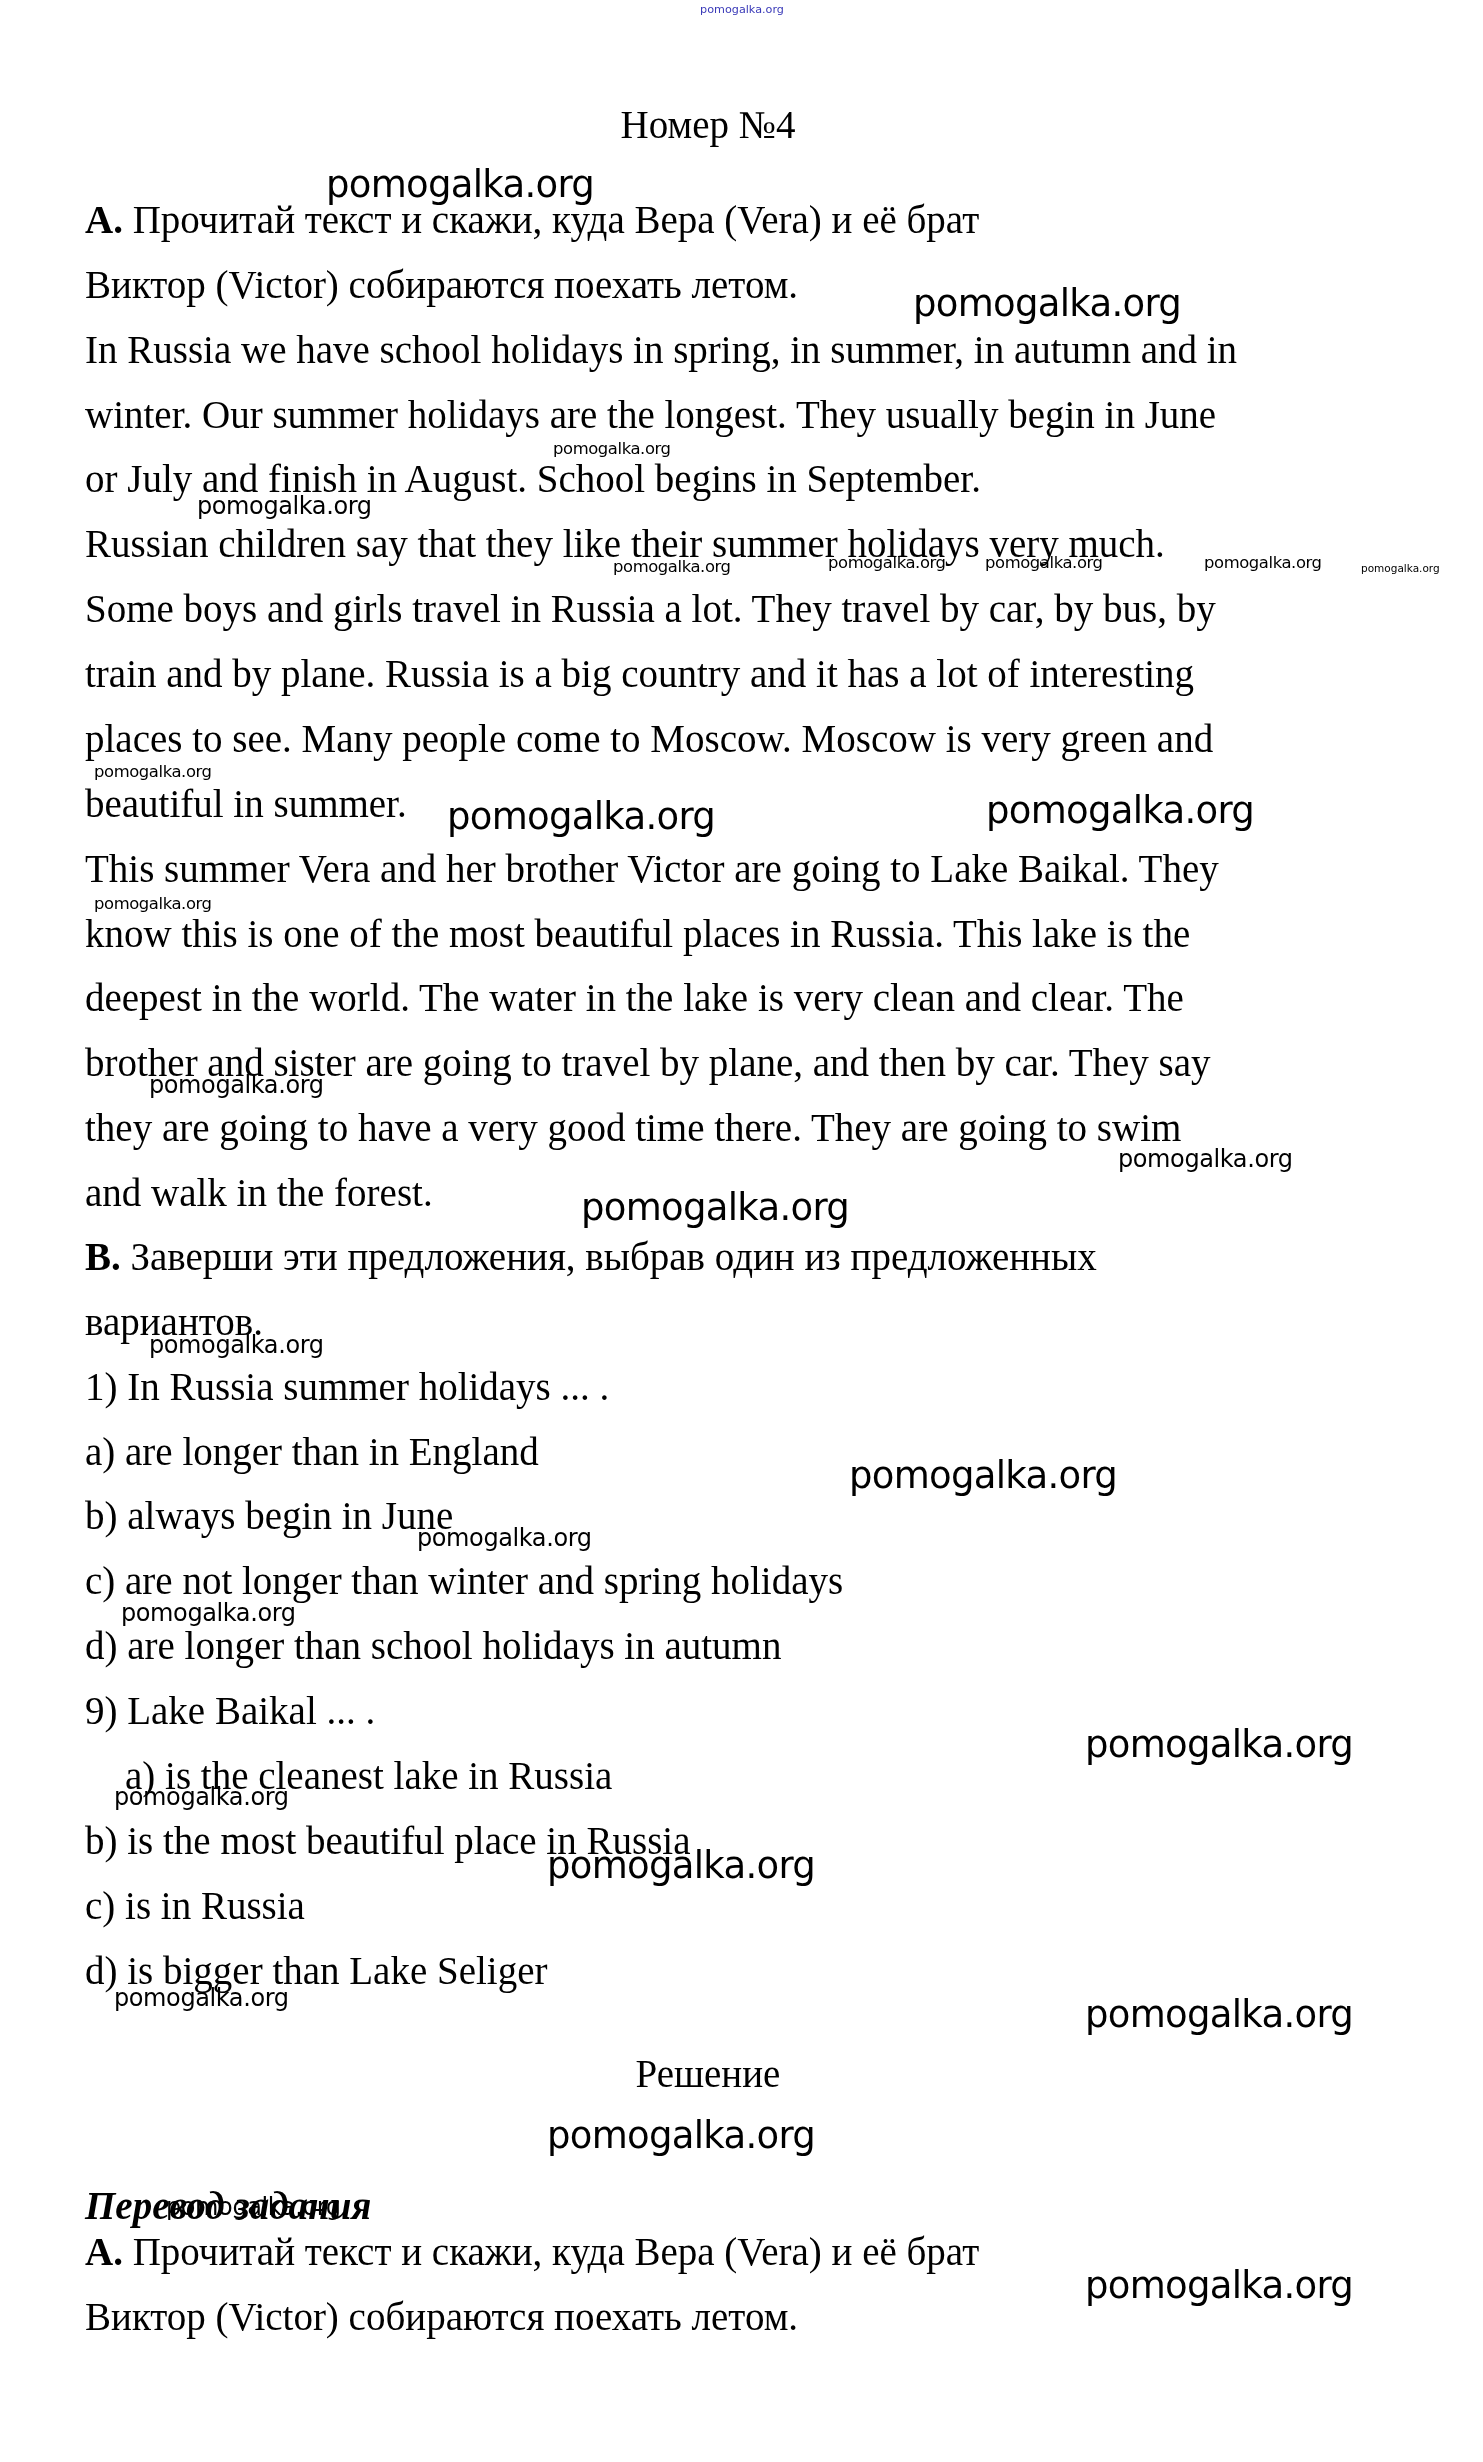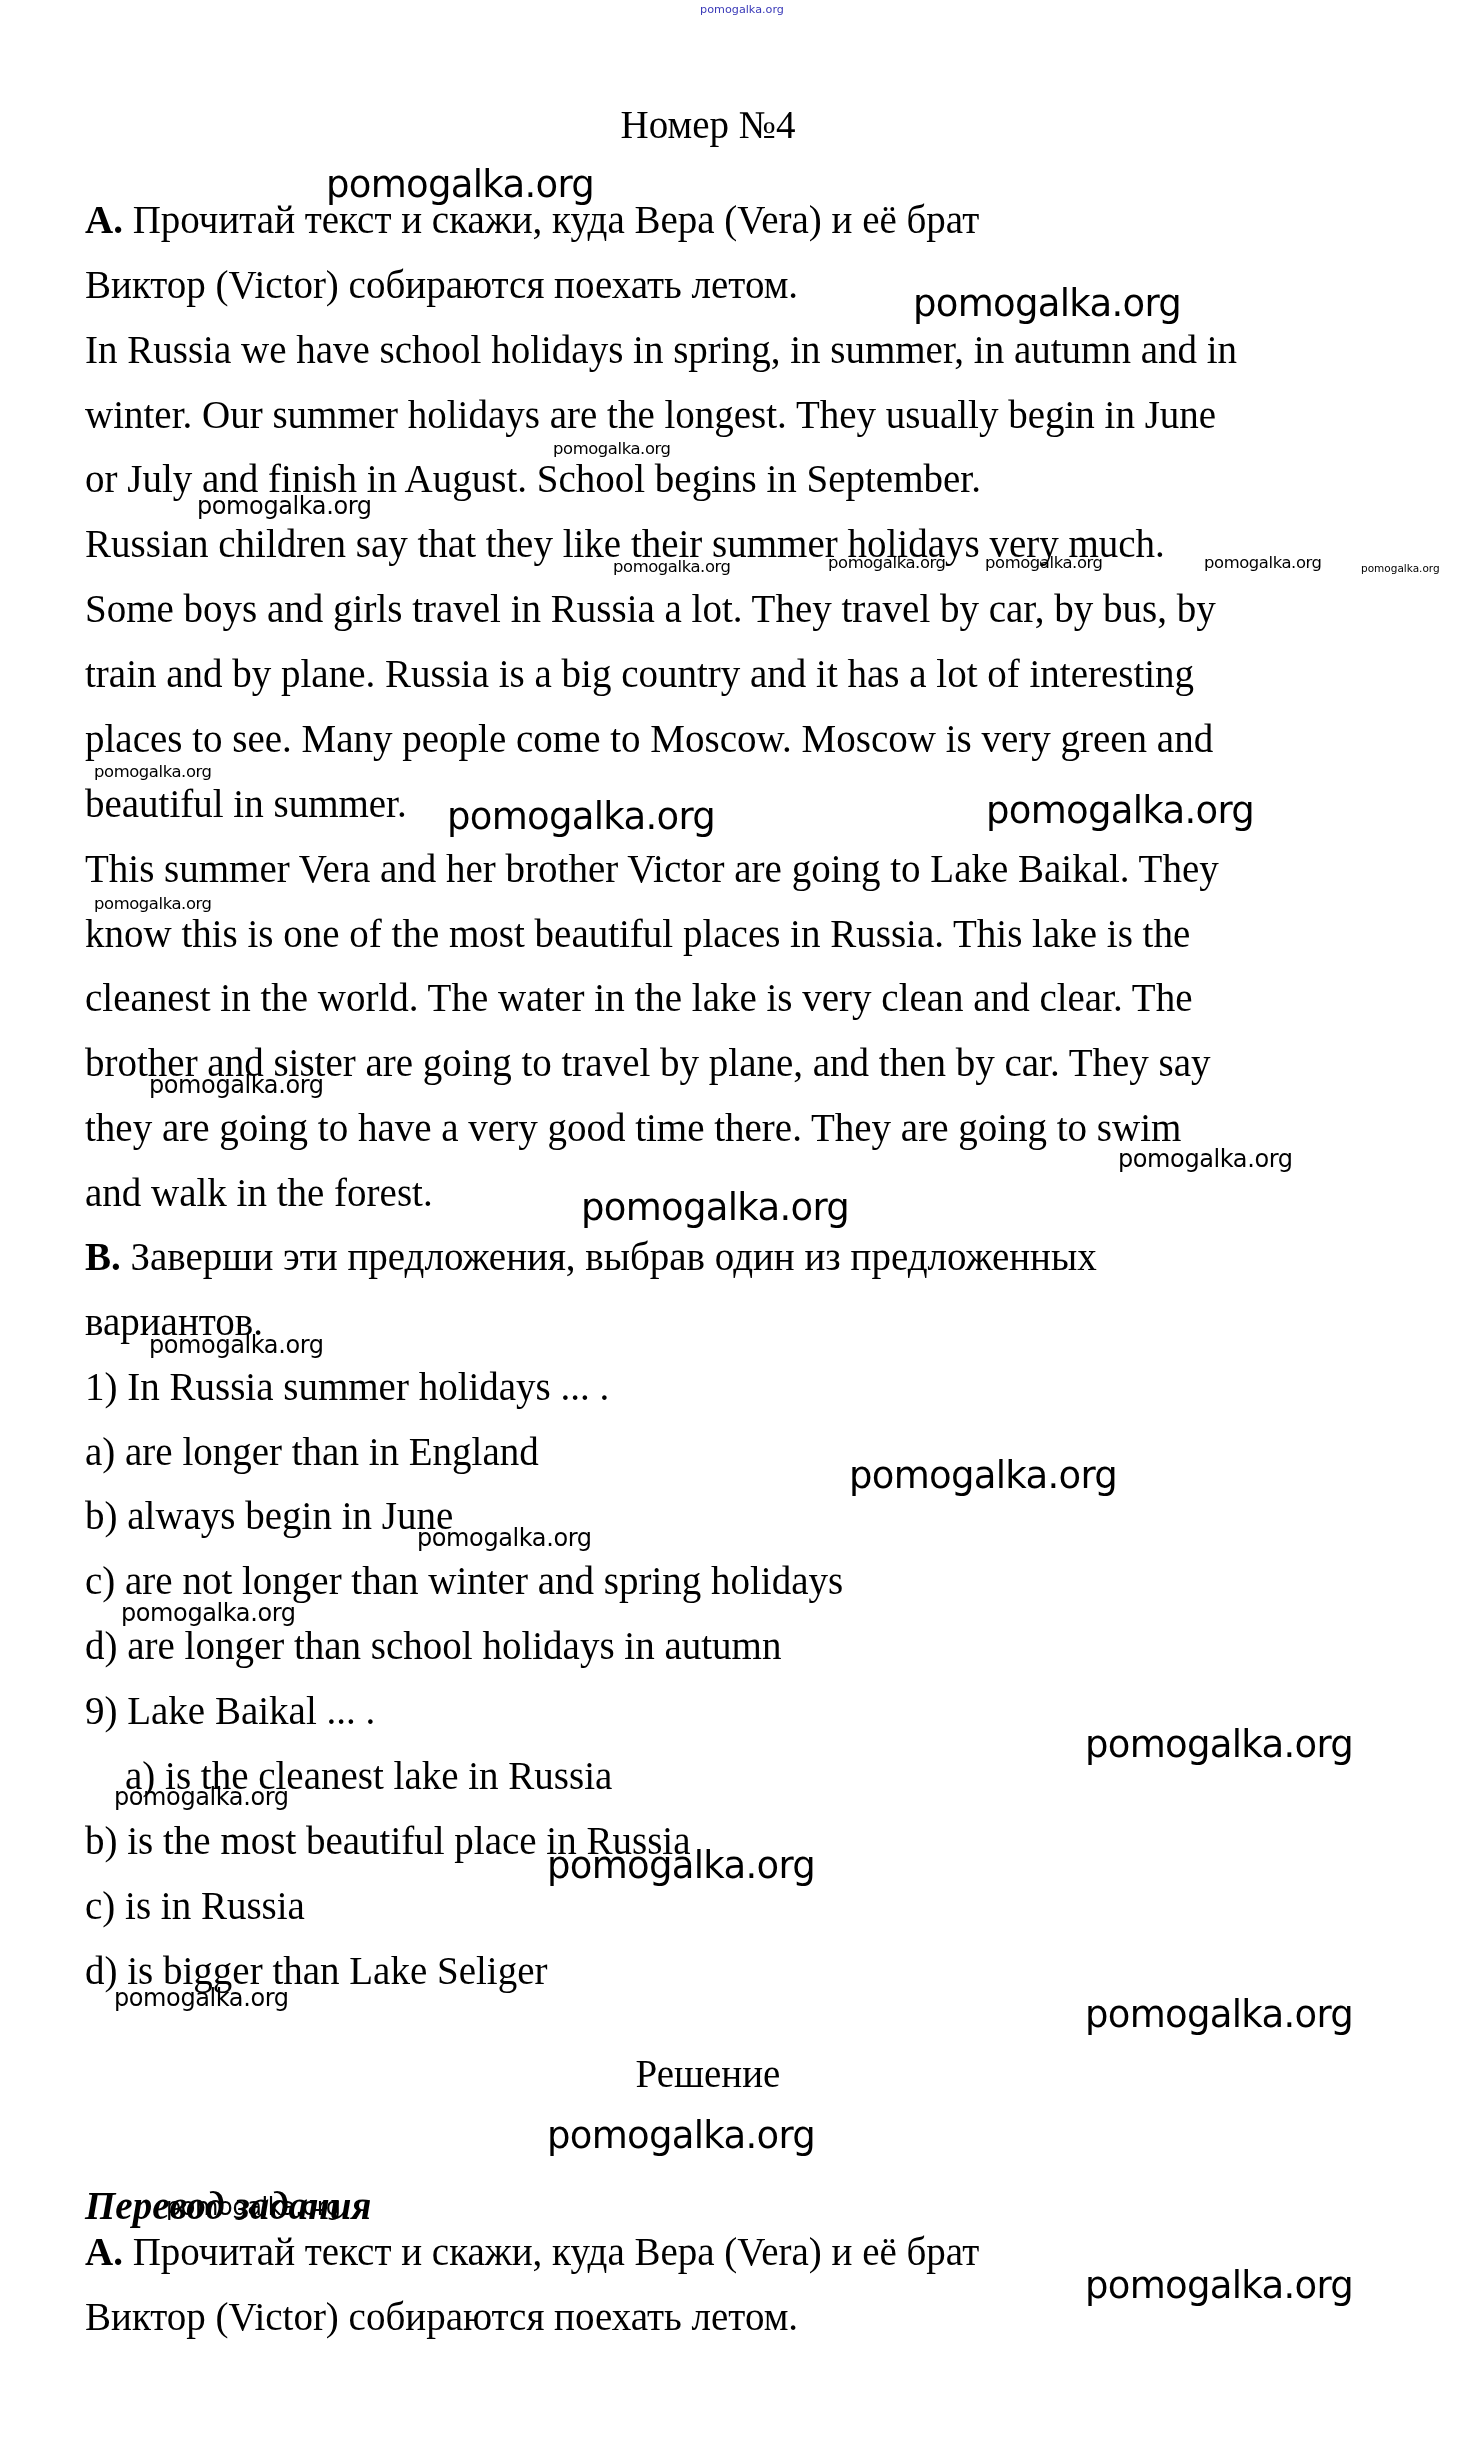--- a/index.html
+++ b/index.html
@@ -42,21 +42,21 @@
   <div class="line" style="top:327px;">In Russia we have school holidays in spring, in summer, in autumn and in</div>
   <div class="line" style="top:392px;">winter. Our summer holidays are the longest. They usually begin in June</div>
   <div class="line" style="top:456px;">or July and finish in August. School begins in September.</div>
   <div class="line" style="top:521px;">Russian children say that they like their summer holidays very much.</div>
   <div class="line" style="top:586px;">Some boys and girls travel in Russia a lot. They travel by car, by bus, by</div>
   <div class="line" style="top:651px;text-align:center;">train and by plane. Russia is a big country and it has a lot of interesting</div>
   <div class="line" style="top:716px;">places to see. Many people come to Moscow. Moscow is very green and</div>
   <div class="line" style="top:781px;">beautiful in summer.</div>
   <div class="line" style="top:846px;">This summer Vera and her brother Victor are going to Lake Baikal. They</div>
   <div class="line" style="top:911px;">know this is one of the most beautiful places in Russia. This lake is the</div>
-  <div class="line" style="top:975px;">cleanest in the world. The water in the lake is very clean and clear. The</div>
+  <div class="line" style="top:975px;">deepest in the world. The water in the lake is very clean and clear. The</div>
   <div class="line" style="top:1040px;">brother and sister are going to travel by plane, and then by car. They say</div>
   <div class="line" style="top:1105px;">they are going to have a very good time there. They are going to swim</div>
   <div class="line" style="top:1170px;">and walk in the forest.</div>
 
   <div class="line" style="top:1234px;"><span class="bold">B.</span><span> Заверши эти предложения, выбрав один из предложенных</span></div>
   <div class="line" style="top:1299px;">вариантов.</div>
 
   <div class="line" style="top:1364px;">1) In Russia summer holidays ... .</div>
   <div class="line" style="top:1429px;">a) are longer than in England</div>
   <div class="line" style="top:1493px;">b) always begin in June</div>

